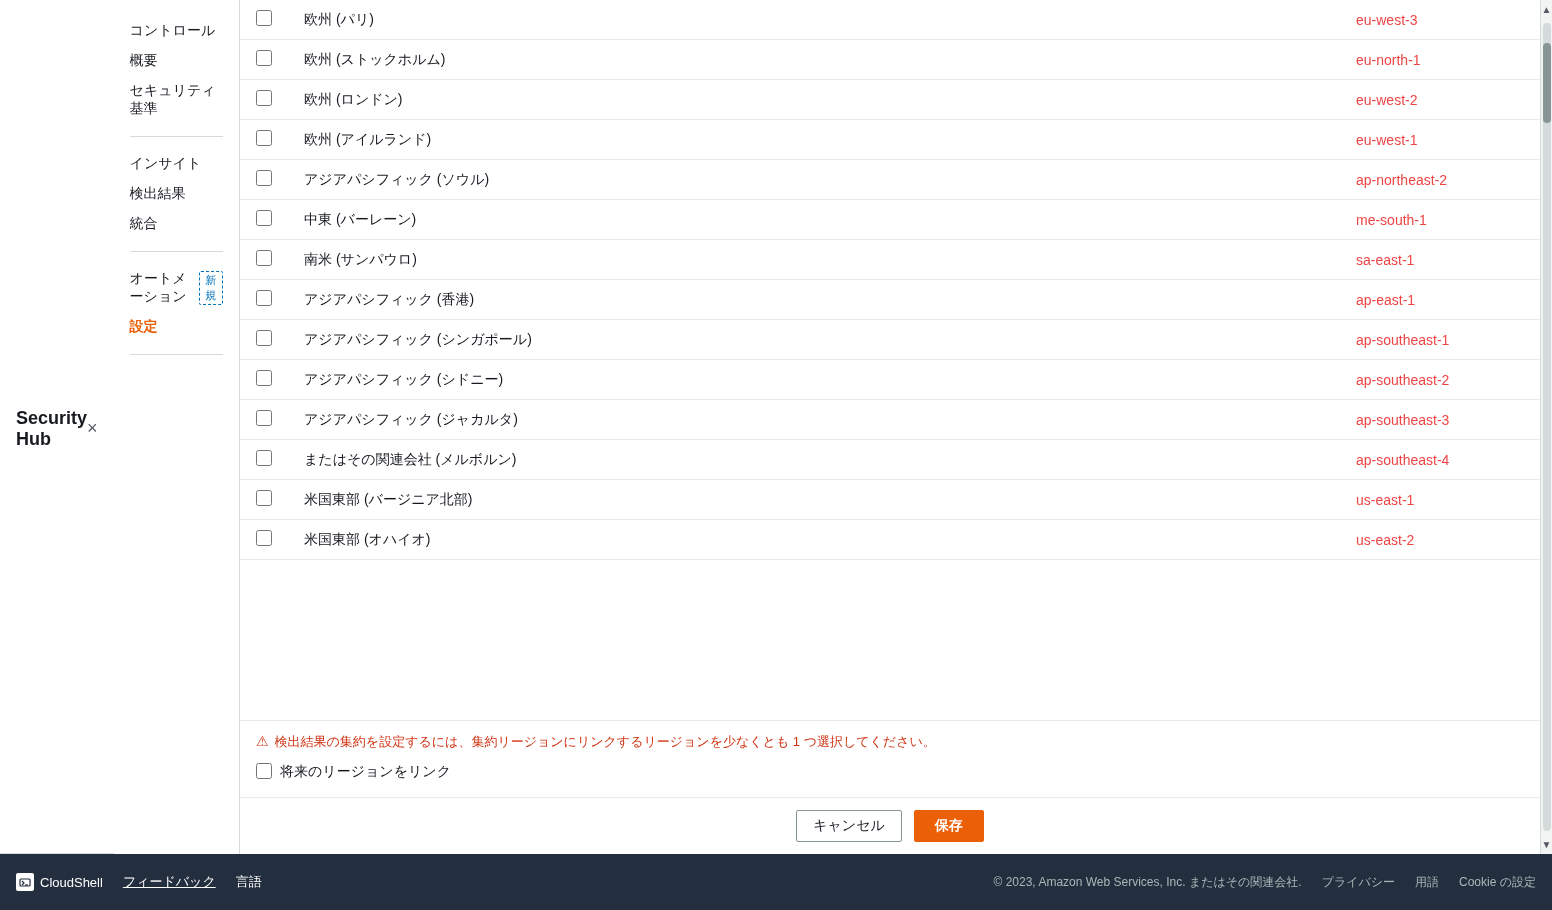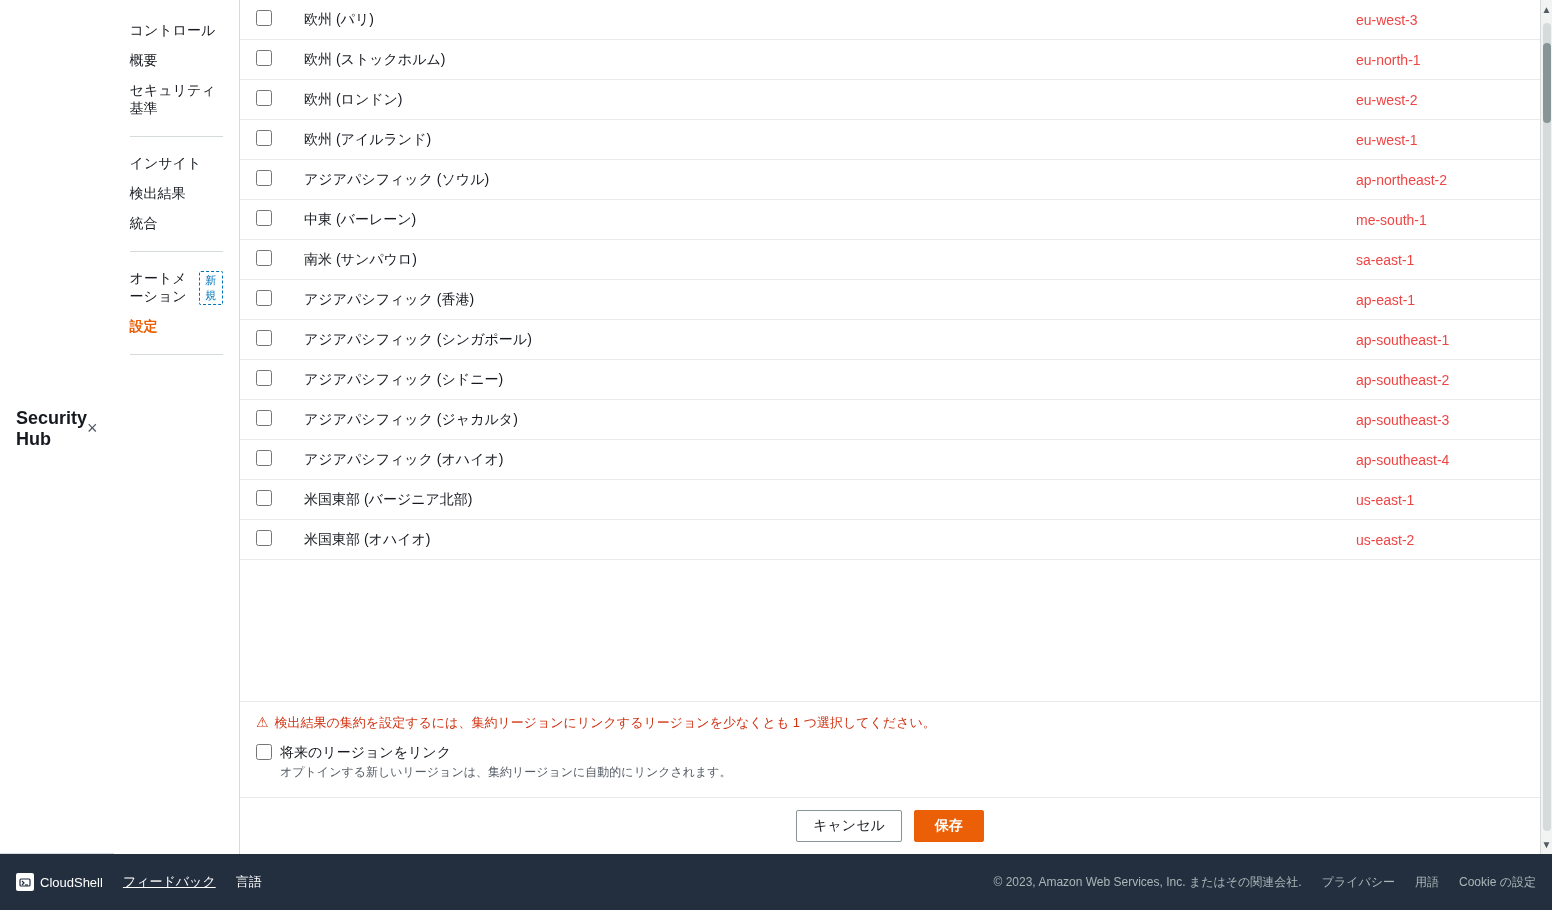--- a/index.html
+++ b/index.html
@@ -152,21 +152,21 @@
     <td>アジアパシフィック (シドニー)</td>
     <td>ap-southeast-2</td>
   </tr>
                 <tr>
     <td><input type="checkbox" class="region-checkbox" style=""></td>
     <td>アジアパシフィック (ジャカルタ)</td>
     <td>ap-southeast-3</td>
   </tr>
                 <tr>
     <td><input type="checkbox" class="region-checkbox" style=""></td>
-    <td>アジアパシフィック (オハイオ)</td>
+    <td>またはその関連会社 (メルボルン)</td>
     <td>ap-southeast-4</td>
   </tr>
                 <tr>
     <td><input type="checkbox" class="region-checkbox" style=""></td>
     <td>米国東部 (バージニア北部)</td>
     <td>us-east-1</td>
   </tr>
                 <tr>
     <td><input type="checkbox" class="region-checkbox" style=""></td>
     <td>米国東部 (オハイオ)</td>
@@ -177,21 +177,20 @@
         </div>
         <div class="table-footer">
           <div class="validation-msg">
             <span class="warning-icon">⚠</span>
             <span>検出結果の集約を設定するには、集約リージョンにリンクするリージョンを少なくとも 1 つ選択してください。</span>
           </div>
           <div class="future-regions">
             <input type="checkbox" class="region-checkbox" style="">
             <div>
               <div>将来のリージョンをリンク</div>
-              <div class="sub" style="color:#545b64;font-size:12px;margin-top:2px;">オプトインする新しいリージョンは、集約リージョンに自動的にリンクされます。</div>
             </div>
           </div>
         </div>
       </div>
 
       <div class="action-buttons">
         <button class="btn-cancel">キャンセル</button>
         <button class="btn-save">保存</button>
       </div>
     </div>

